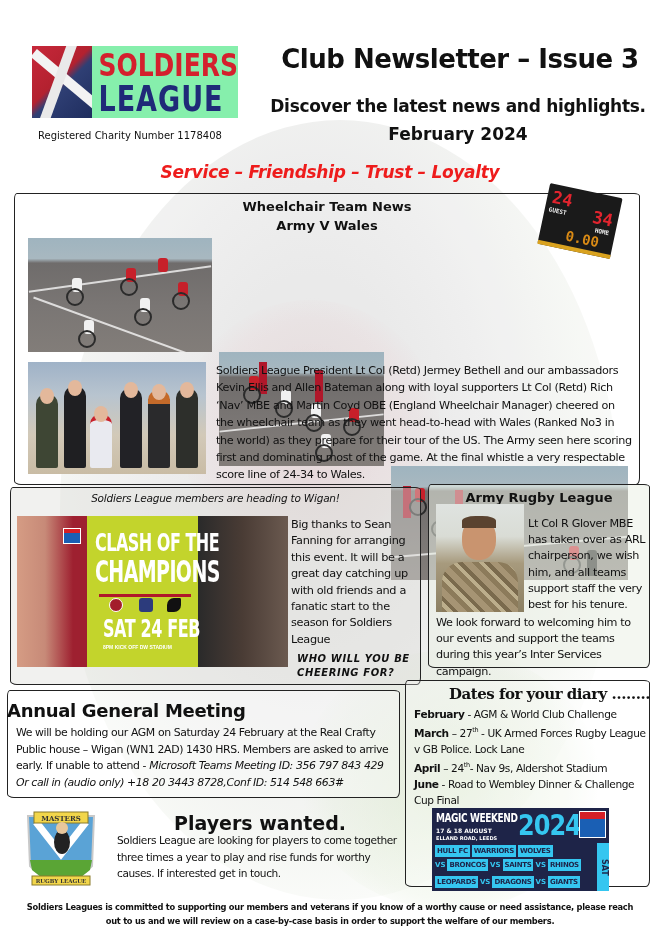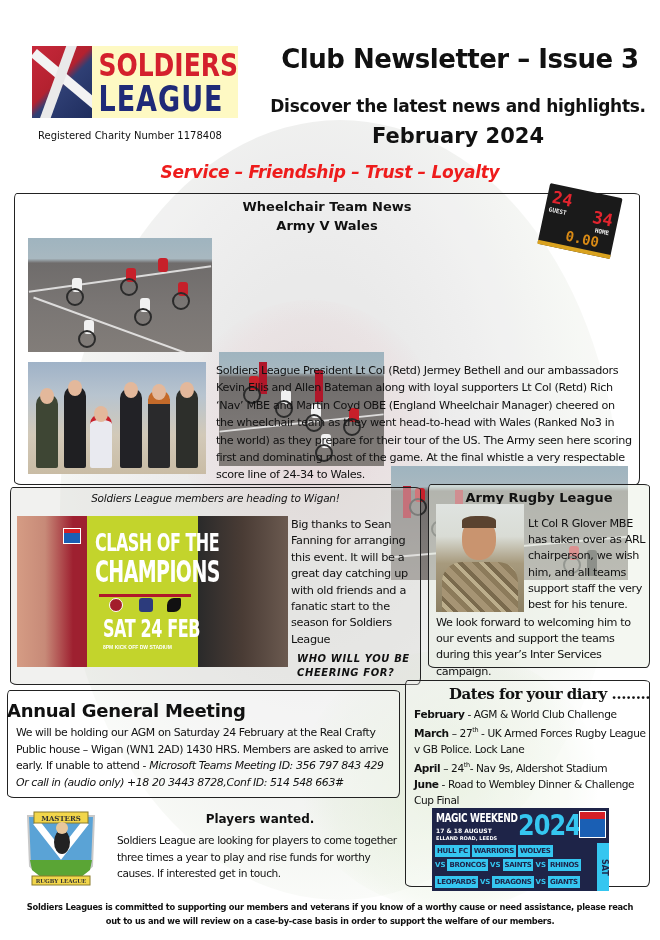--- a/index.html
+++ b/index.html
@@ -27,21 +27,21 @@
     position: absolute; left: 300px; top: 650px; width: 300px; height: 260px;
     border-radius: 50%;
     background: radial-gradient(circle, rgba(205,225,185,0.45) 0%, rgba(215,230,200,0.2) 60%, rgba(255,255,255,0) 75%);
     z-index: 0;
   }
   .abs { position: absolute; z-index: 1; }
 
   
   .logo {
     left: 32px; top: 46px; width: 206px; height: 72px;
-    background: #fef9c3; display: flex; align-items: stretch; overflow: hidden;
+    background: #86efac; display: flex; align-items: stretch; overflow: hidden;
   }
   .logo-flag {
     width: 62px; position: relative; overflow: hidden;
     background: linear-gradient(135deg, #c7283a 0%, #b3212f 45%, #2f3f74 55%, #1f2d5e 100%);
   }
   .logo-flag::before {
     content: ""; position: absolute; left: -10px; top: 34px; width: 100px; height: 10px;
     background: #f3f3f3; transform: rotate(40deg);
   }
   .logo-flag::after {
@@ -52,21 +52,21 @@
     flex: 1; display: flex; flex-direction: column; justify-content: center; padding-left: 6px;
     font-family: "DejaVu Sans", sans-serif; font-weight: bold; line-height: 1;
   }
   .logo-l1 { color: #d4202d; font-size: 25px; letter-spacing: 0px; transform: scaleY(1.25); transform-origin: left; }
   .logo-l2 { color: #1f2a78; font-size: 27px; letter-spacing: 1px; margin-top: 7px; transform: scaleY(1.3); transform-origin: left; }
 
   .charity { left: 38px; top: 130px; font-size: 10px; font-family: "DejaVu Sans", sans-serif; }
 
   .title { left: 260px; top: 44px; width: 400px; text-align: center; font-size: 26px; font-weight: bold; font-family: "DejaVu Sans", sans-serif; letter-spacing: -0.5px; }
   .subtitle { left: 258px; top: 96px; width: 400px; text-align: center; font-size: 17px; font-weight: bold; font-family: "DejaVu Sans", sans-serif; letter-spacing: -0.3px; }
-  .date { left: 258px; top: 124px; width: 400px; text-align: center; font-size: 21px; font-weight: bold; font-family: "DejaVu Sans", sans-serif; }
+  .date { left: 258px; top: 124px; width: 400px; text-align: center; font-size: 17px; font-weight: bold; font-family: "DejaVu Sans", sans-serif; }
   .motto { left: 0; top: 162px; width: 660px; text-align: center; color: #ee1c1c; font-size: 17px; font-style: italic; font-weight: bold; font-family: "DejaVu Sans", sans-serif; letter-spacing: -0.3px; }
 
   
   .box {
     border: 1.3px solid #222;
     border-radius: 3px 6px 4px 7px / 6px 3px 7px 4px;
   }
   .box-wheel { left: 14px; top: 193px; width: 626px; height: 292px; background: rgba(255,255,255,0.12); }
   .wheel-h1 { left: 14px; top: 199px; width: 626px; text-align: center; font-size: 13px; font-weight: bold; font-family: "DejaVu Sans", sans-serif; }
   .wheel-h2 { left: 14px; top: 218px; width: 626px; text-align: center; font-size: 13px; font-weight: bold; font-family: "DejaVu Sans", sans-serif; }
@@ -151,21 +151,21 @@
   .mg-venue { position: absolute; left: 4px; top: 27px; color: #fff; font-size: 5px; }
   .mg-year { position: absolute; left: 86px; top: 1px; color: #35c6f0; font-size: 24px; letter-spacing: -1px; transform: scaleY(1.2); transform-origin: top left; }
   .mg-badge { position: absolute; left: 147px; top: 3px; width: 27px; height: 27px; background: #1a5fb4; border: 1px solid #fff; }
   .mg-badge::before { content:""; position:absolute; left:0; top:0; width:100%; height:7px; background:#d61f26; }
   .mg-row { position: absolute; left: 3px; height: 12px; display: flex; gap: 2px; }
   .mg-cell { background: #35c6f0; color: #1e2448; font-size: 7px; padding: 0 2px; line-height: 12px; letter-spacing: -0.3px; }
   .mg-vs { color: #35c6f0; font-size: 7px; line-height: 12px; }
   .mg-side { position: absolute; right: 0; top: 35px; width: 12px; height: 48px; background: #35c6f0; color: #1e2448; font-size: 8px; writing-mode: vertical-rl; text-align: center; }
 
   .masters { left: 22px; top: 808px; width: 78px; height: 88px; }
-  .players-h { left: 115px; top: 812px; width: 290px; text-align: center; font-size: 12px; font-weight: bold; font-family: "DejaVu Sans", sans-serif; }
+  .players-h { left: 115px; top: 812px; width: 290px; text-align: center; font-size: 19px; font-weight: bold; font-family: "DejaVu Sans", sans-serif; }
   .players-text { left: 117px; top: 832px; width: 290px; font-size: 10.6px; line-height: 16.5px; font-family: "DejaVu Sans", sans-serif; letter-spacing: -0.4px; }
 
   .footer { left: 20px; top: 901px; width: 620px; text-align: center; font-size: 8.3px; line-height: 13.5px; font-weight: bold; font-family: "DejaVu Sans", sans-serif; letter-spacing: -0.25px; }
 </style>
 </head>
 <body>
 
 <div class="watermark"></div>
 <div class="watermark2"></div>
 <div class="watermark3"></div>

